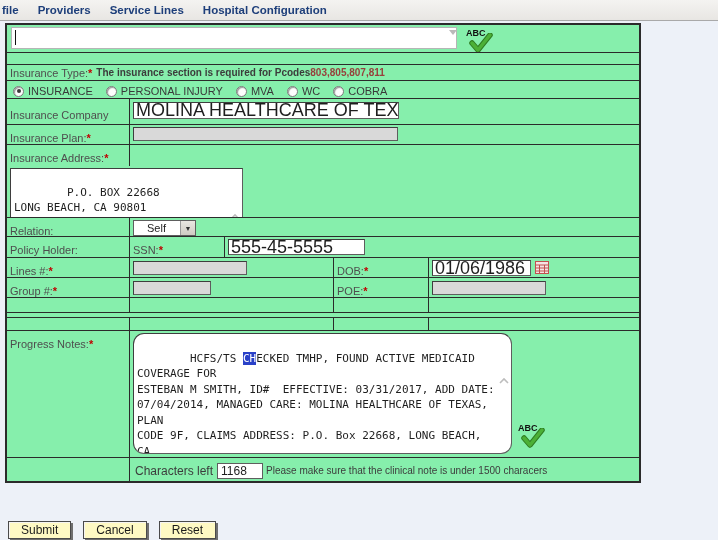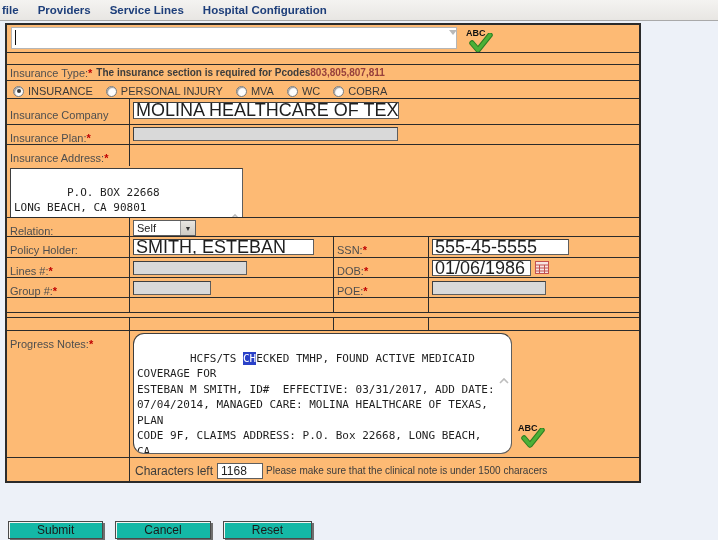--- a/index.html
+++ b/index.html
@@ -21,21 +21,21 @@
   .menu-item {
     font-size:11.5px; font-weight:bold; color:#1D3E7A; cursor:default;
     white-space:nowrap;
   }
   
   .form-table {
     position:absolute; left:5px; top:23px; width:636px;
     border:2px solid #2B2B2B;
     background:#EEF2F9;
   }
-  .row { display:flex; background:#fdba74; position:relative; }
+  .row { display:flex; background:#86efac; position:relative; }
   .row + .row { border-top:1px solid #2B2B2B; }
   .c-label { width:123px; border-right:1px solid #2B2B2B; padding:3px 2px 0 3px; }
   .c-field { flex:1; padding:2px 0 0 3px; position:relative; }
   .c2 { width:204px; border-right:1px solid #2B2B2B; padding:2px 0 0 3px; }
   .c3 { width:95px;  border-right:1px solid #2B2B2B; padding:3px 0 0 3px; }
   .c4 { flex:1; padding:2px 0 0 3px; position:relative; }
   .lbl { font-size:11px; color:#4E4E4E; }
   .req { color:#C00000; font-size:11px; font-weight:bold; }
   .note-bold { font-size:10px; font-weight:bold; color:#3C3C3C; }
   .note-codes { font-size:10px; font-weight:bold; color:#97403C; }
@@ -76,21 +76,21 @@
   .radio-circle.selected::after {
     content:""; position:absolute; left:2.5px; top:2.5px;
     width:4px; height:4px; border-radius:50%; background:#3A3A3A;
   }
   .radio-lbl { font-size:11px; color:#3A3A3A; }
 
   
   .select-box {
     width:63px; height:16px; background:#FFFFFF;
     border:1px solid #5E5E5E; display:flex; align-items:center;
-    font-size:11px; color:#1E1E1E; position:relative; padding-left:3px;
+    font-size:11px; color:#1E1E1E; position:relative; padding-left:13px;
   }
   .select-btn {
     position:absolute; right:0; top:0; width:15px; height:14px;
     background:linear-gradient(#E9E7E2,#CFCBC3);
     border-left:1px solid #9A9A9A;
     display:flex; align-items:center; justify-content:center;
     font-size:7px; color:#333;
   }
 
   
@@ -113,22 +113,22 @@
   .chars-input {
     width:46px; height:16px; margin-left:4px; background:#FFF;
     border:1px solid #5E5E5E; font-size:12px; color:#1E1E1E;
     display:flex; align-items:center; padding-left:3px;
   }
   .chars-note { font-size:10px; color:#3C3C3C; margin-left:3px; }
 
   
   .btn-bar { position:absolute; left:8px; top:521px; display:flex; gap:12px; }
   .btn {
-    min-width:57px; height:18px; padding:0 28px;
-    background:#14b8a6;
+    min-width:57px; height:18px; padding:0 12px;
+    background:#fef9c3;
     border:1px solid #4A4A4A;
     box-shadow:2px 2px 0 #6F6F6F, inset 1px 1px 0 #F5F4F1;
     font-size:12px; color:#1A1A1A;
     display:flex; align-items:center; justify-content:center;
     cursor:pointer; font-family:"Liberation Sans",sans-serif;
   }
 
   .up-tri {
     position:absolute; right:4px; top:3px; width:0; height:0;
     border-left:4px solid transparent; border-right:4px solid transparent;
@@ -240,23 +240,20 @@
       <div class="select-box">
         <span>Self</span>
         <span class="select-btn">▼</span>
       </div>
     </div>
   </div>
 
   <div class="row" style="height:21px;">
     <div class="c-label">
       <span class="lbl">Policy Holder:</span>
-    </div>
-    <div class="c2">
-      <div class="tb-input" style="width:181px; height:16px;">SMITH, ESTEBAN</div>
     </div>
     <div class="c3">
       <span class="lbl">SSN:</span><span class="req">*</span>
     </div>
     <div class="c4">
       <div class="tb-input" style="width:137px; height:16px;">555-45-5555</div>
     </div>
   </div>
 
   <div class="row" style="height:20px;">

